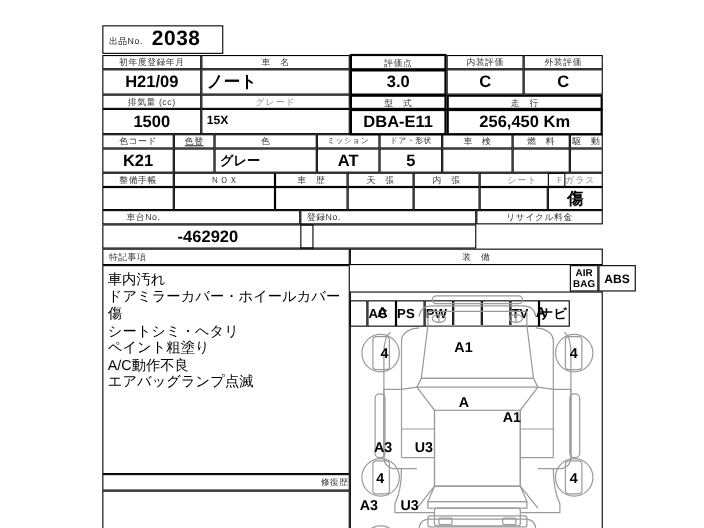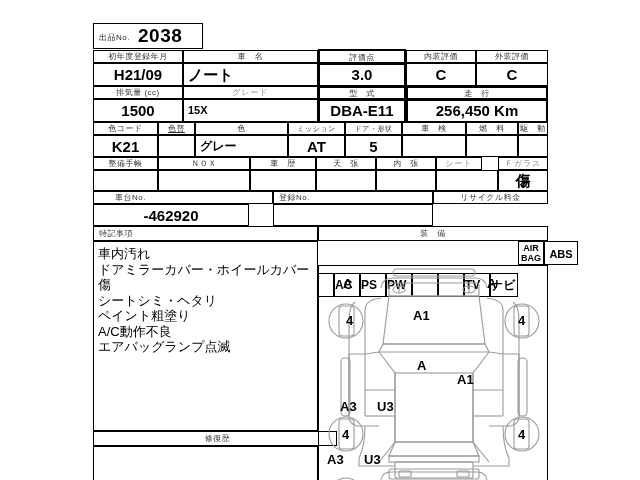--- a/index.html
+++ b/index.html
@@ -70,36 +70,36 @@
   <div class="bx bd val" style="left:252px;top:112px;width:57px;height:22px;">5</div>
   <div class="bx bd val" style="left:309px;top:112px;width:64px;height:22px;"></div>
   <div class="bx bd val" style="left:373px;top:112px;width:52px;height:22px;"></div>
   <div class="bx bd val" style="left:425px;top:112px;width:30px;height:22px;"></div>
 
   <div class="bx bd lbl" style="left:0;top:134px;width:65px;height:13px;">整備手帳</div>
   <div class="bx bd lbl" style="left:65px;top:134px;width:92px;height:13px;">ＮＯＸ</div>
   <div class="bx bd lbl" style="left:157px;top:134px;width:66px;height:13px;">車　歴</div>
   <div class="bx bd lbl" style="left:223px;top:134px;width:60px;height:13px;">天　張</div>
   <div class="bx bd lbl" style="left:283px;top:134px;width:60px;height:13px;">内　張</div>
-  <div class="bx bd lblg" style="left:343px;top:134px;width:46px;height:13px;">シート</div>
+  <div class="bx bd lblg" style="left:343px;top:134px;width:78px;height:13px;">シート</div>
   <div class="bx bd lblg" style="left:405px;top:134px;width:50px;height:13px;">Ｆガラス</div>
 
   <div class="bx bd val" style="left:0;top:147px;width:65px;height:21px;"></div>
   <div class="bx bd val" style="left:65px;top:147px;width:92px;height:21px;"></div>
   <div class="bx bd val" style="left:157px;top:147px;width:66px;height:21px;"></div>
   <div class="bx bd val" style="left:223px;top:147px;width:60px;height:21px;"></div>
   <div class="bx bd val" style="left:283px;top:147px;width:60px;height:21px;"></div>
   <div class="bx bd val" style="left:343px;top:147px;width:62px;height:21px;"></div>
   <div class="bx bd val" style="left:405px;top:147px;width:50px;height:21px;line-height:19px;">傷</div>
 
   <div class="bx bd lbl" style="left:0;top:168px;width:180px;height:13px;text-align:left;padding-left:21px;">車台No.</div>
   <div class="bx bd lbl" style="left:180px;top:168px;width:160px;height:13px;text-align:left;padding-left:5px;">登録No.</div>
   <div class="bx bd lbl" style="left:340px;top:168px;width:115px;height:13px;">リサイクル料金</div>
 
-  <div class="bx bd val" style="left:0;top:181px;width:156px;height:22px;">-462920</div>
+  <div class="bx bd val" style="left:0;top:181px;width:192px;height:22px;">-462920</div>
   <div class="bx bd val" style="left:180px;top:181px;width:160px;height:22px;"></div>
 
   <div class="bx bd lbl" style="left:0;top:203px;width:225px;height:15px;text-align:left;padding-left:5px;line-height:14px;">特記事項</div>
   <div class="bx bd lbl" style="left:225px;top:203px;width:230px;height:15px;line-height:14px;">装　備</div>
 
   <div class="bx" id="eqrow" style="left:225px;top:218px;width:230px;height:24px;"></div>
   <div class="bx bd eq" style="left:225px;top:218px;width:16px;height:24px;"></div>
   <div class="bx bd eq" style="left:241px;top:218px;width:26px;height:24px;">AC</div>
   <div class="bx bd eq" style="left:267px;top:218px;width:26px;height:24px;">PS</div>
   <div class="bx bd eq" style="left:293px;top:218px;width:26px;height:24px;">PW</div>
@@ -113,21 +113,21 @@
 
   <div class="bx bd" style="left:0;top:218px;width:225px;height:190px;">
     <div id="notes">車内汚れ
 ドアミラーカバー・ホイールカバー傷
 シートシミ・ヘタリ
 ペイント粗塗り
 A/C動作不良
 エアバッグランプ点滅</div>
   </div>
 
-  <div class="bx bd lbl" style="left:0;top:408px;width:244px;height:15px;text-align:center;padding-left:5px;line-height:14px;">修復歴</div>
+  <div class="bx bd lbl" style="left:0;top:408px;width:225px;height:15px;text-align:right;padding-left:5px;line-height:14px;">修復歴</div>
   <div class="bx bd" style="left:0;top:423px;width:225px;height:39px;"></div>
 
   <div class="bx bd" style="left:225px;top:242px;width:230px;height:220px;overflow:hidden;">
     <svg width="230" height="220" viewBox="0 0 230 220">
       <g fill="none" stroke="#9a9a9a" stroke-width="1.1">
 
         <rect x="74" y="3" width="82" height="7" rx="3.5"></rect>
         <path d="M62 22 Q63 12 74 12 L156 12 Q167 12 168 22"></path>
         <rect x="70" y="17" width="90" height="13" rx="2"></rect>
         <ellipse cx="80" cy="23.5" rx="6" ry="3.5"></ellipse>

